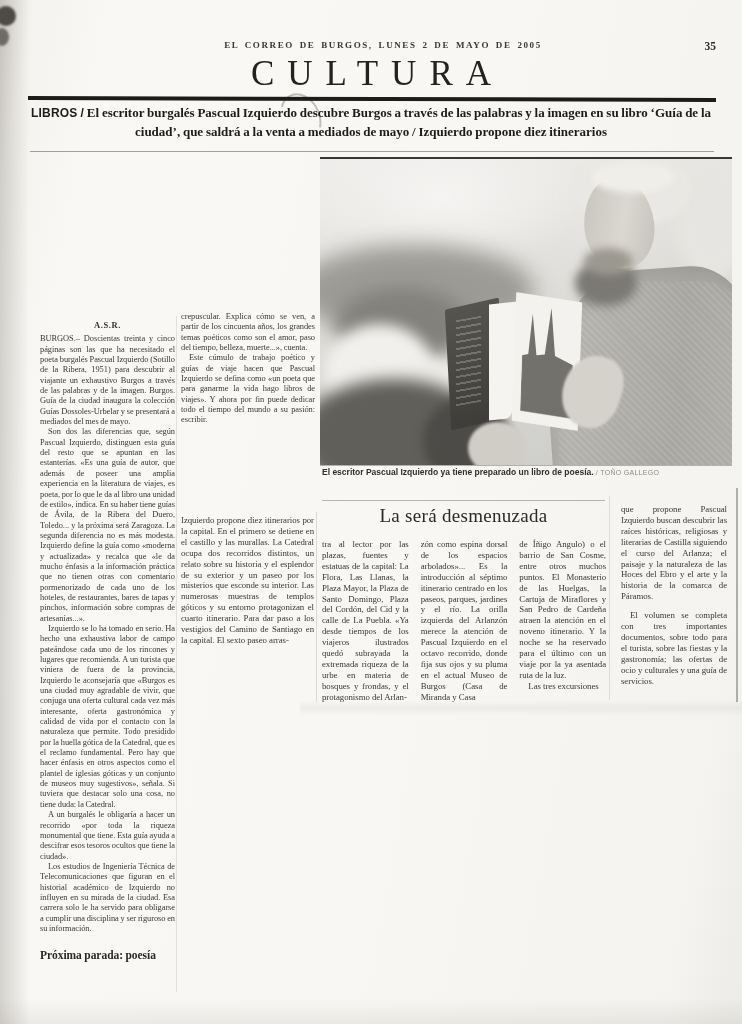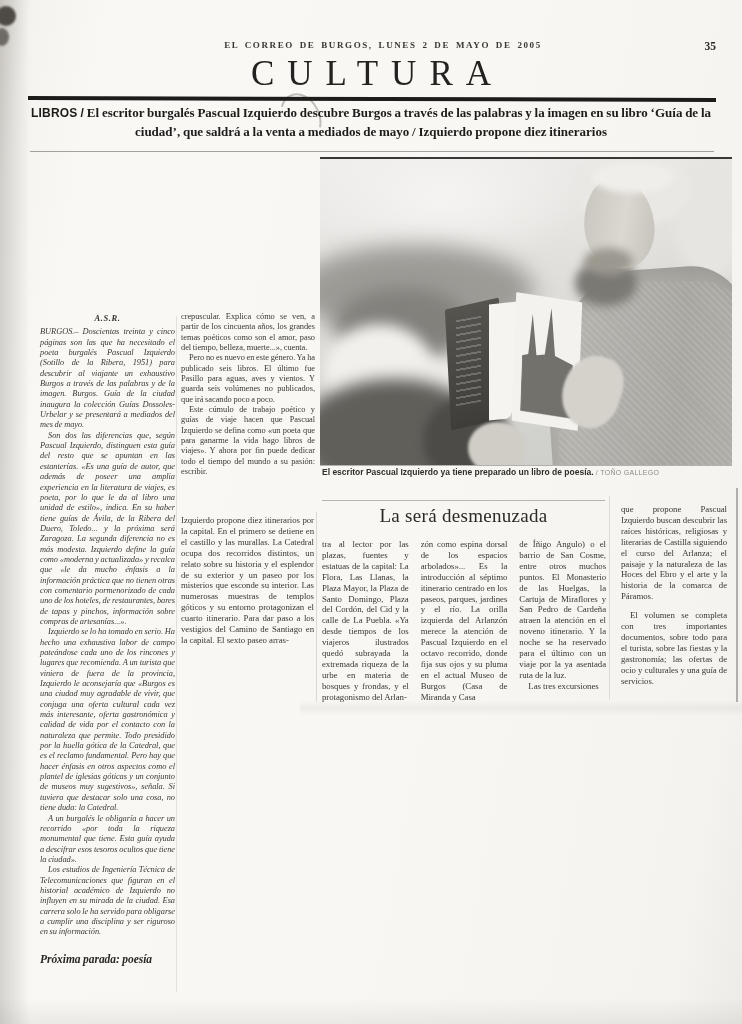--- a/index.html
+++ b/index.html
@@ -31,21 +31,21 @@
   .kicker .klabel{font-family:"Liberation Sans","DejaVu Sans",sans-serif;font-size:12px;letter-spacing:.2px;}
   .rule-thin{position:absolute;left:30px;top:151px;width:684px;height:1px;background:rgba(60,58,54,.45);}
 
   .headline{position:absolute;left:34px;top:162px;width:272px;text-align:center;
     font-size:36px;line-height:39px;font-weight:bold;letter-spacing:-.5px;color:#1f1e1c;}
 
   .bodycol{position:absolute;text-align:justify;font-size:8.4px;line-height:10.35px;
     color:#3a3834;letter-spacing:-.05px;word-spacing:-.3px;overflow-wrap:break-word;}
   .bodycol p{margin:0;text-indent:8px;}
   .bodycol p:first-child{text-indent:0;}
-  .col1{left:40px;top:313px;width:135px;font-style:italic;}
+  .col1{left:40px;top:320px;width:135px;}
   .col2{left:181px;top:312px;width:134px;}
   .byline{text-align:center;font-size:8.5px;font-weight:bold;letter-spacing:.6px;margin-bottom:4px;color:#353330;}
   .subhead{font-size:11.5px;font-weight:bold;margin-top:16px;margin-bottom:5px;color:#2a2826;}
   .faded{opacity:.38;}
 
   .vrule{position:absolute;width:1px;background:rgba(0,0,0,.09);}
   .v1{left:176px;top:316px;height:676px;}
   .v2{left:316px;top:512px;height:190px;background:rgba(0,0,0,.12);}
   .v3{left:609px;top:496px;height:204px;background:rgba(0,0,0,.10);}
   .v4{left:736px;top:488px;height:214px;width:2px;background:rgba(0,0,0,.28);}
@@ -130,21 +130,20 @@
         <p>Izquierdo se lo ha tomado en serio. Ha hecho una exhaustiva labor de campo pateándose cada uno de los rincones y lugares que recomienda. A un turista que viniera de fuera de la provincia, Izquierdo le aconsejaría que «Burgos es una ciudad muy agradable de vivir, que conjuga una oferta cultural cada vez más interesante, oferta gastronómica y calidad de vida por el contacto con la naturaleza que permite. Todo presidido por la huella gótica de la Catedral, que es el reclamo fundamental. Pero hay que hacer énfasis en otros aspectos como el plantel de iglesias góticas y un conjunto de museos muy sugestivos», señala. Si tuviera que destacar solo una cosa, no tiene duda: la Catedral.</p>
         <p>A un burgalés le obligaría a hacer un recorrido «por toda la riqueza monumental que tiene. Esta guía ayuda a descifrar esos tesoros ocultos que tiene la ciudad».</p>
         <p>Los estudios de Ingeniería Técnica de Telecomunicaciones que figuran en el historial académico de Izquierdo no influyen en su mirada de la ciudad. Esa carrera solo le ha servido para obligarse a cumplir una disciplina y ser riguroso en su información.</p>
       </div>
     <div class="subhead">Próxima parada: poesía</div>
   </div>
 
   <div class="bodycol col2">
     <div>
         <p>crepuscular. Explica cómo se ven, a partir de los cincuenta años, los grandes temas poéticos como son el amor, paso del tiempo, belleza, muerte...», cuenta.</p>
-        <p>Pero no es nuevo en este género. Ya ha publicado seis libros. El último fue Pasillo para aguas, aves y vientos. Y guarda seis volúmenes no publicados, que irá sacando poco a poco.</p>
         <p>Este cúmulo de trabajo poético y guías de viaje hacen que Pascual Izquierdo se defina como «un poeta que para ganarme la vida hago libros de viajes». Y ahora por fin puede dedicar todo el tiempo del mundo a su pasión: escribir.</p>
       </div>
   </div>
 
   <div class="feat-rule"></div>
   <div class="feat-title">La será desmenuzada</div>
   <div class="featcol flead">Izquierdo propone diez itinerarios por la capital. En el primero se detiene en el castillo y las murallas. La Catedral ocupa dos recorridos distintos, un relato sobre su historia y el esplendor de su exterior y un paseo por los misterios que esconde su interior. Las numerosas muestras de templos góticos y su entorno protagonizan el cuarto itinerario. Para dar paso a los vestigios del Camino de Santiago en la capital. El sexto paseo arras-</div>
   <div class="fbox">
     <div class="fc">tra al lector por las plazas, fuentes y estatuas de la capital: La Flora, Las Llanas, la Plaza Mayor, la Plaza de Santo Domingo, Plaza del Cordón, del Cid y la calle de La Puebla. «Ya desde tiempos de los viajeros ilustrados quedó subrayada la extremada riqueza de la urbe en materia de bosques y frondas, y el protagonismo del Arlan-</div>
     <div class="fc">zón como espina dorsal de los espacios arbolados»... Es la introducción al séptimo itinerario centrado en los paseos, parques, jardines y el río. La orilla izquierda del Arlanzón merece la atención de Pascual Izquierdo en el octavo recorrido, donde fija sus ojos y su pluma en el actual Museo de Burgos (Casa de Miranda y Casa</div>

